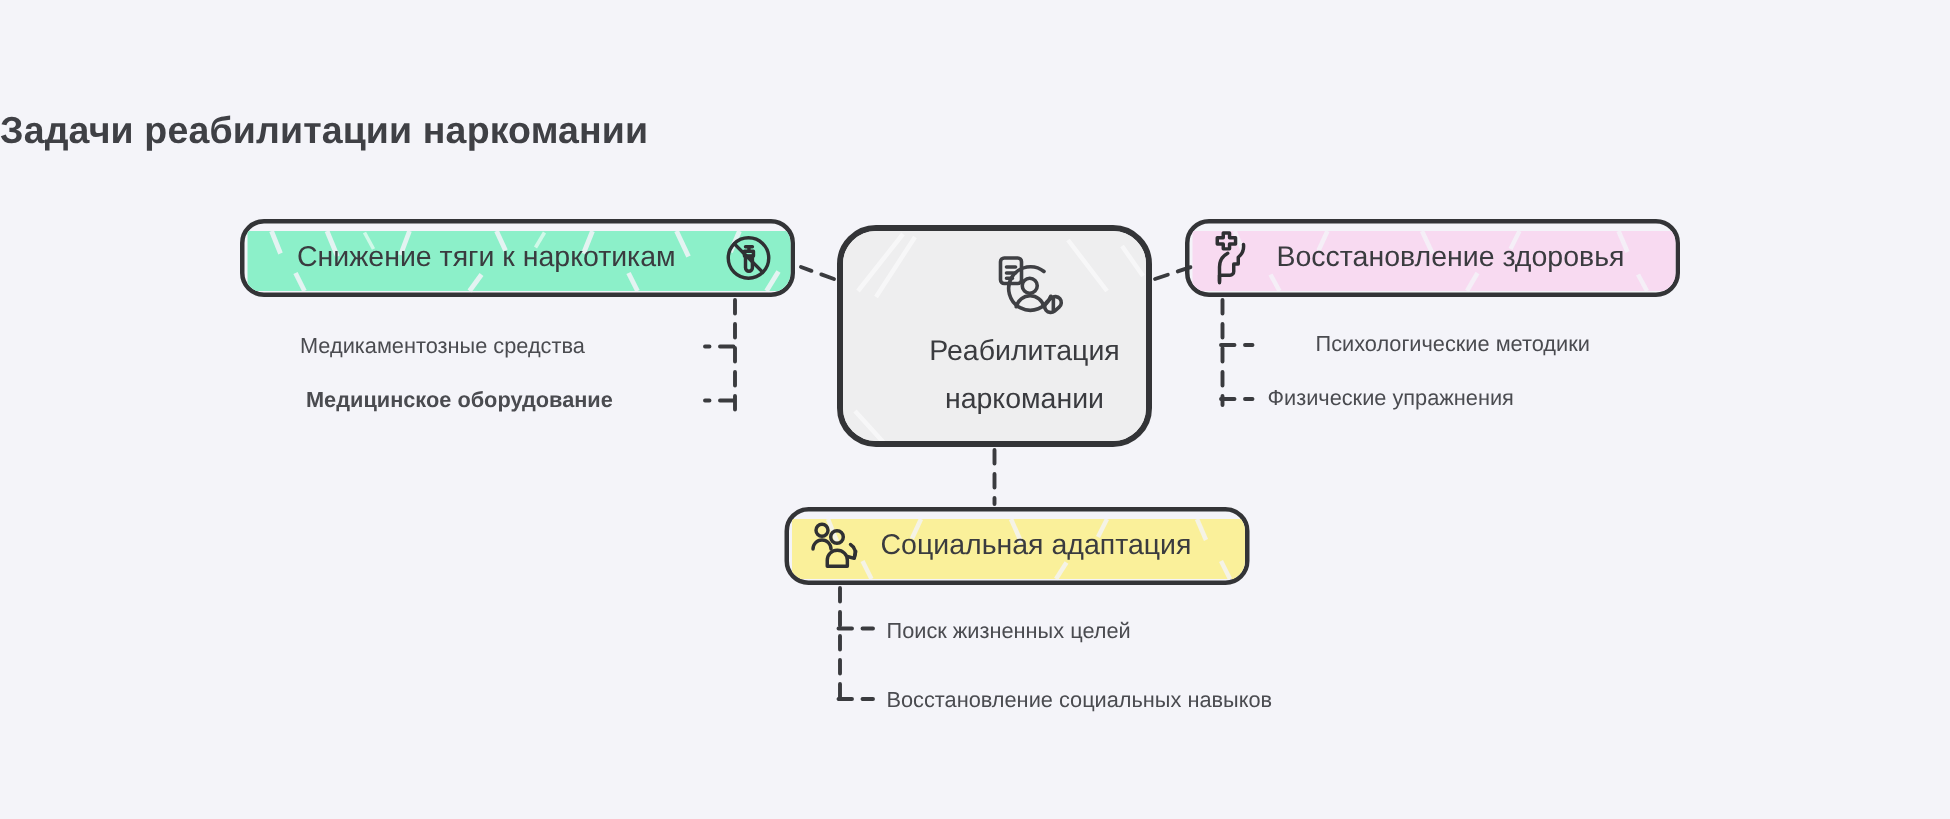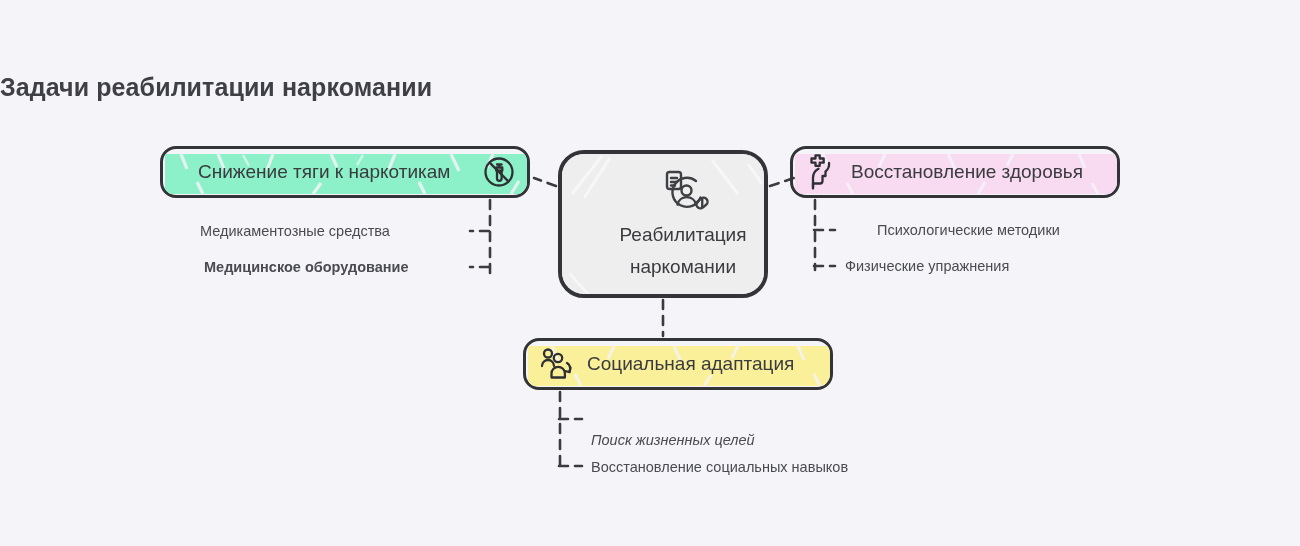--- a/index.html
+++ b/index.html
@@ -278,14 +278,14 @@
   </span>
   <span class="lbl">Социальная адаптация</span>
 </div>
 
 <div class="sub right-al" style="left:200px; top:223px; width:262px;">Медикаментозные средства</div>
 <div class="sub right-al" style="left:204px; top:259px; width:262px;font-weight:bold;">Медицинское оборудование</div>
 
 <div class="sub" style="left:877px; top:222px;">Психологические методики</div>
 <div class="sub" style="left:845px; top:258px;">Физические упражнения</div>
 
-<div class="sub" style="left:591px; top:432px;font-style:italic;">Поиск жизненных целей</div>
+<div class="sub" style="left:591px; top:413px;">Поиск жизненных целей</div>
 <div class="sub" style="left:591px; top:459px;">Восстановление социальных навыков</div>
 
 </body></html>

